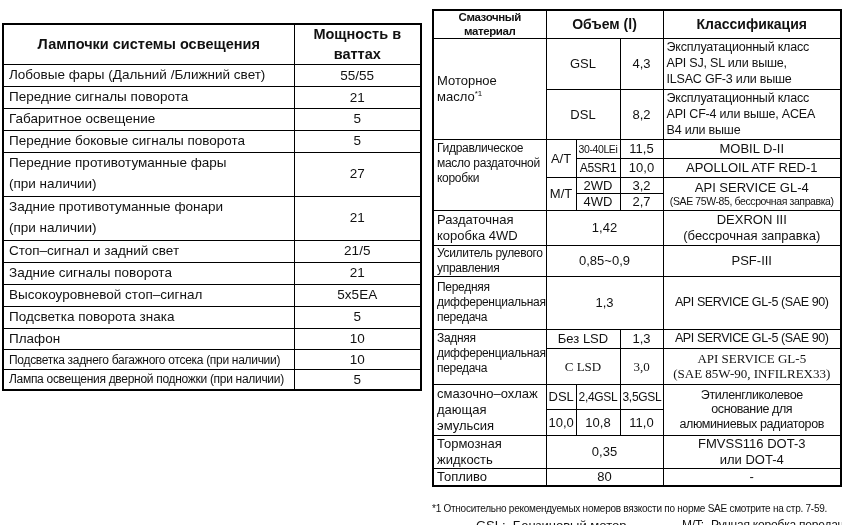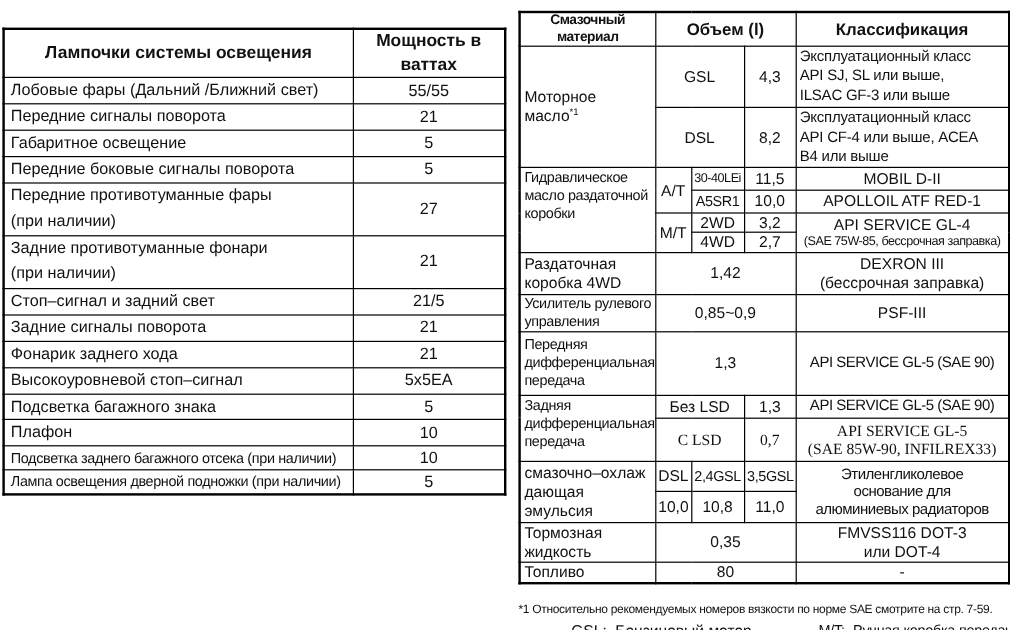--- a/index.html
+++ b/index.html
@@ -87,29 +87,25 @@
     </tr>
     <tr class="h20">
       <td class="lbl">Стоп–сигнал и задний свет</td>
       <td class="val">21/5</td>
     </tr>
     <tr class="h20">
       <td class="lbl">Задние сигналы поворота</td>
       <td class="val">21</td>
     </tr>
     <tr class="h20">
-      <td class="lbl">Фонарик заднего хода</td>
-      <td class="val">21</td>
-    </tr>
-    <tr class="h20">
       <td class="lbl">Высокоуровневой стоп–сигнал</td>
       <td class="val">5x5EA</td>
     </tr>
     <tr class="h20">
-      <td class="lbl">Подсветка багажного знака</td>
+      <td class="lbl">Подсветка поворота знака</td>
       <td class="val">5</td>
     </tr>
     <tr class="h20">
       <td class="lbl">Плафон</td>
       <td class="val">10</td>
     </tr>
     <tr class="h20">
       <td class="lbl cd">Подсветка заднего багажного отсека (при наличии)</td>
       <td class="val">10</td>
     </tr>
@@ -207,21 +203,21 @@
       <tr class="h19">
         <td class="lbl top cd" rowspan="2">Задняя
 дифференциальная
 передача</td>
         <td class="ctr" colspan="2">Без LSD</td>
         <td class="ctr">1,3</td>
         <td class="ctr tight">API SERVICE GL-5 (SAE 90)</td>
       </tr>
       <tr class="h36">
         <td class="ctr" colspan="2">C LSD</td>
-        <td class="ctr">0,7</td>
+        <td class="ctr">3,0</td>
         <td class="ctr pre">API SERVICE GL-5
 (SAE 85W-90, INFILREX33)</td>
       </tr>
 
       <tr class="h25">
         <td class="lbl top" rowspan="2">смазочно–охлаж
 дающая
 эмульсия</td>
         <td class="ctr">DSL</td>
         <td class="ctr cd">2,4GSL</td>

